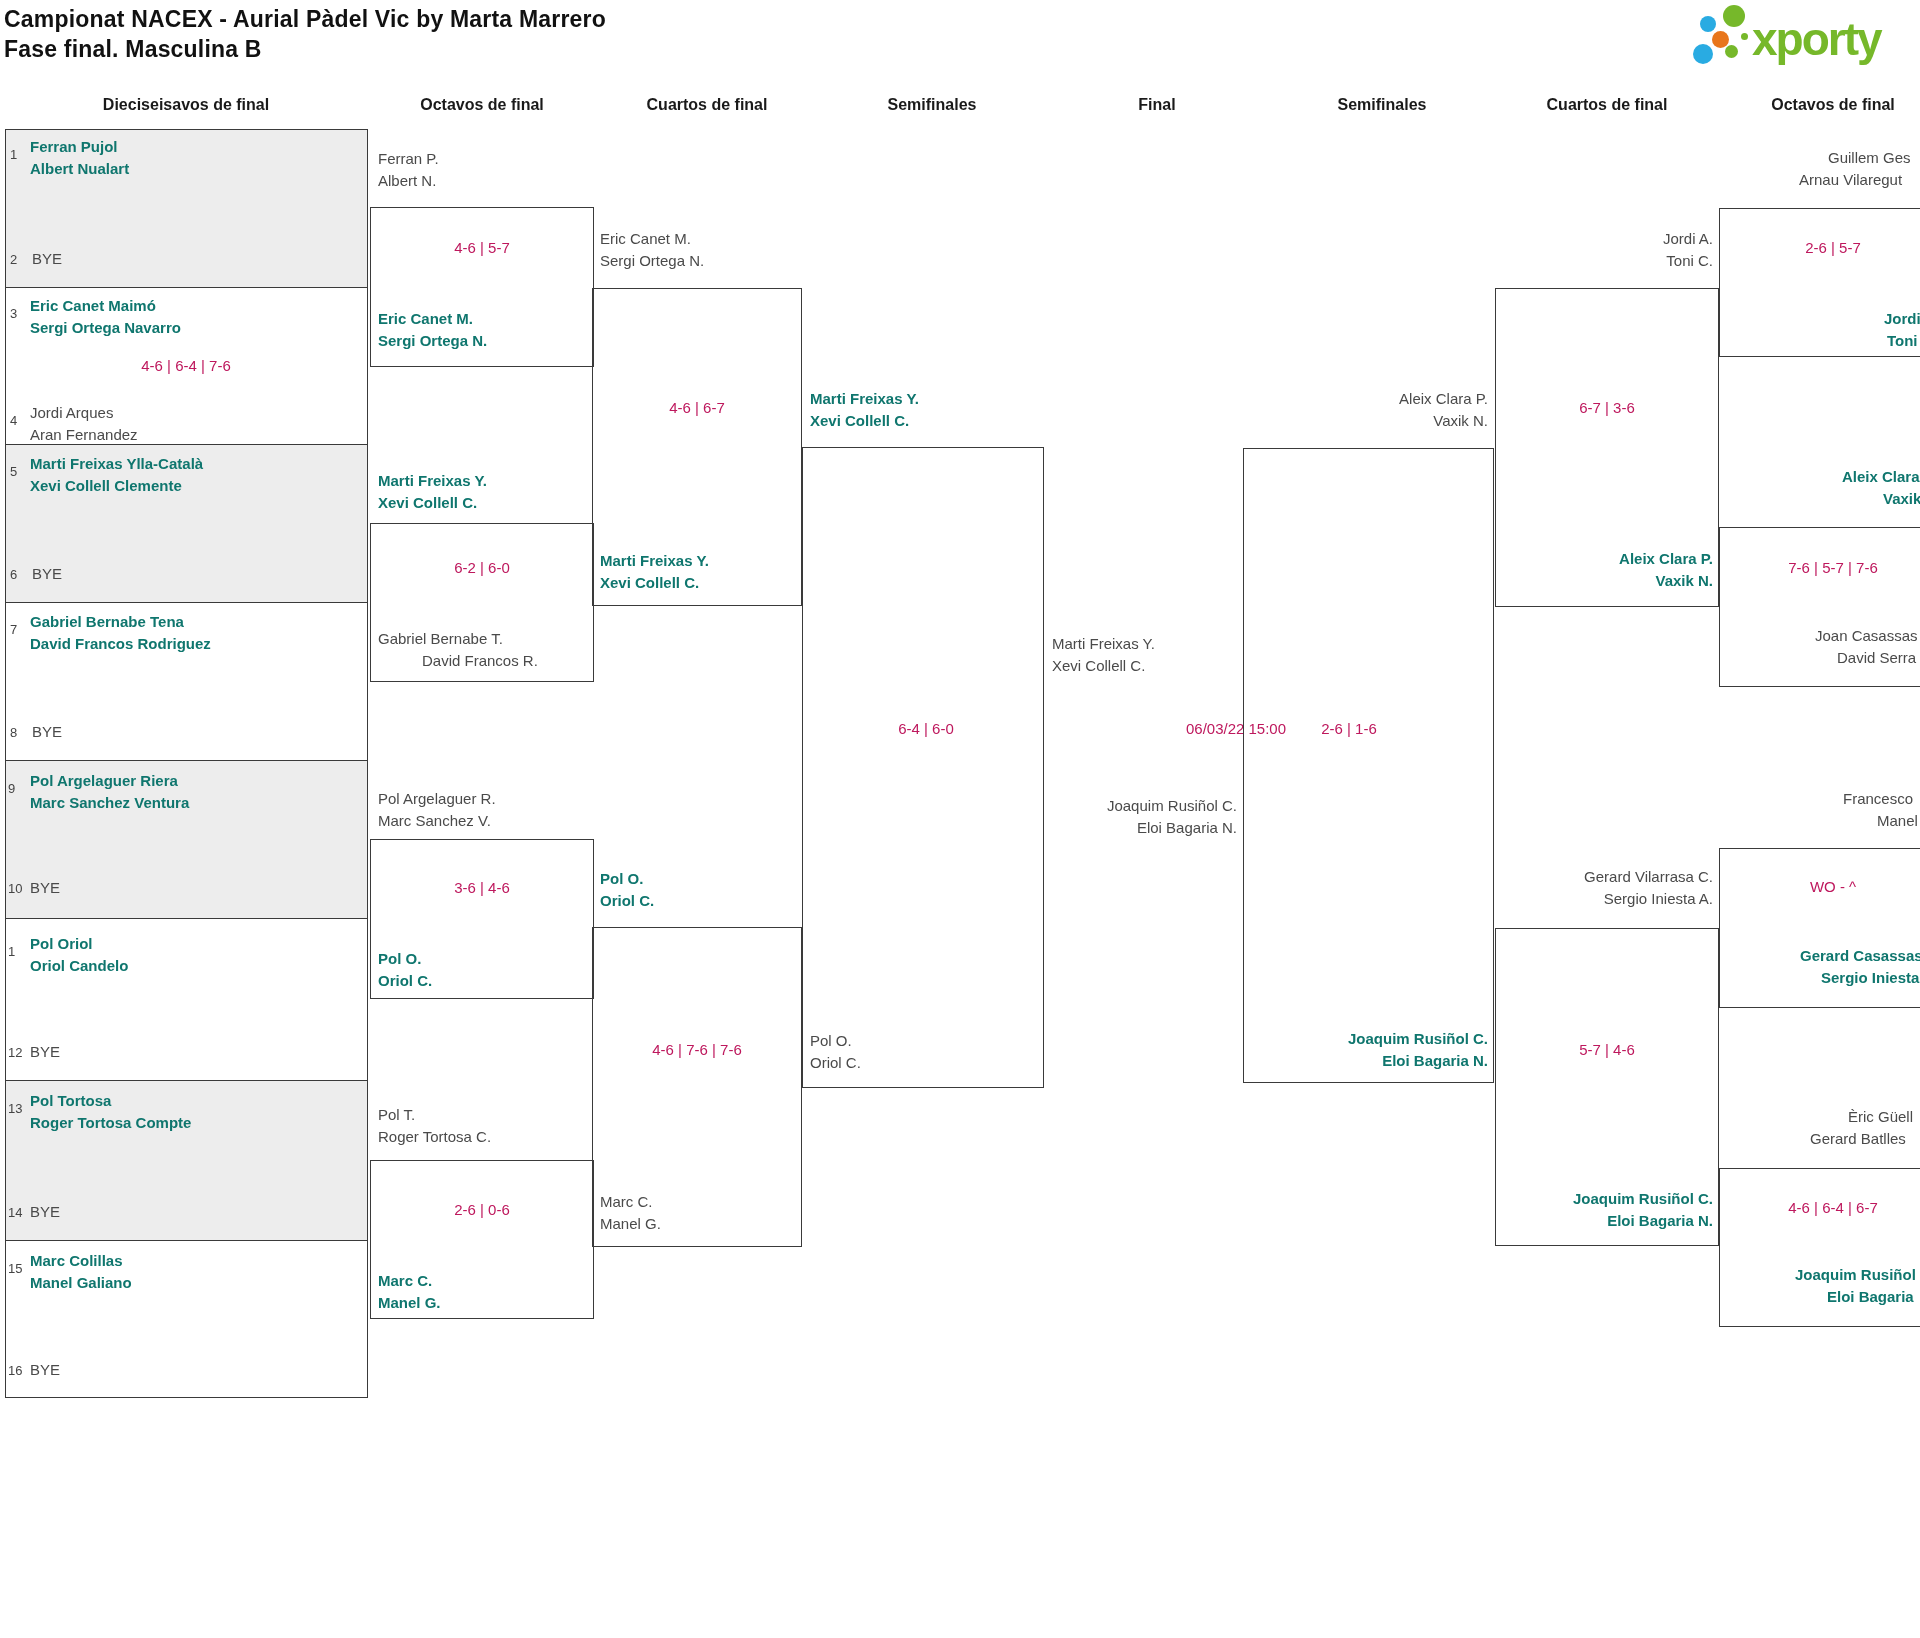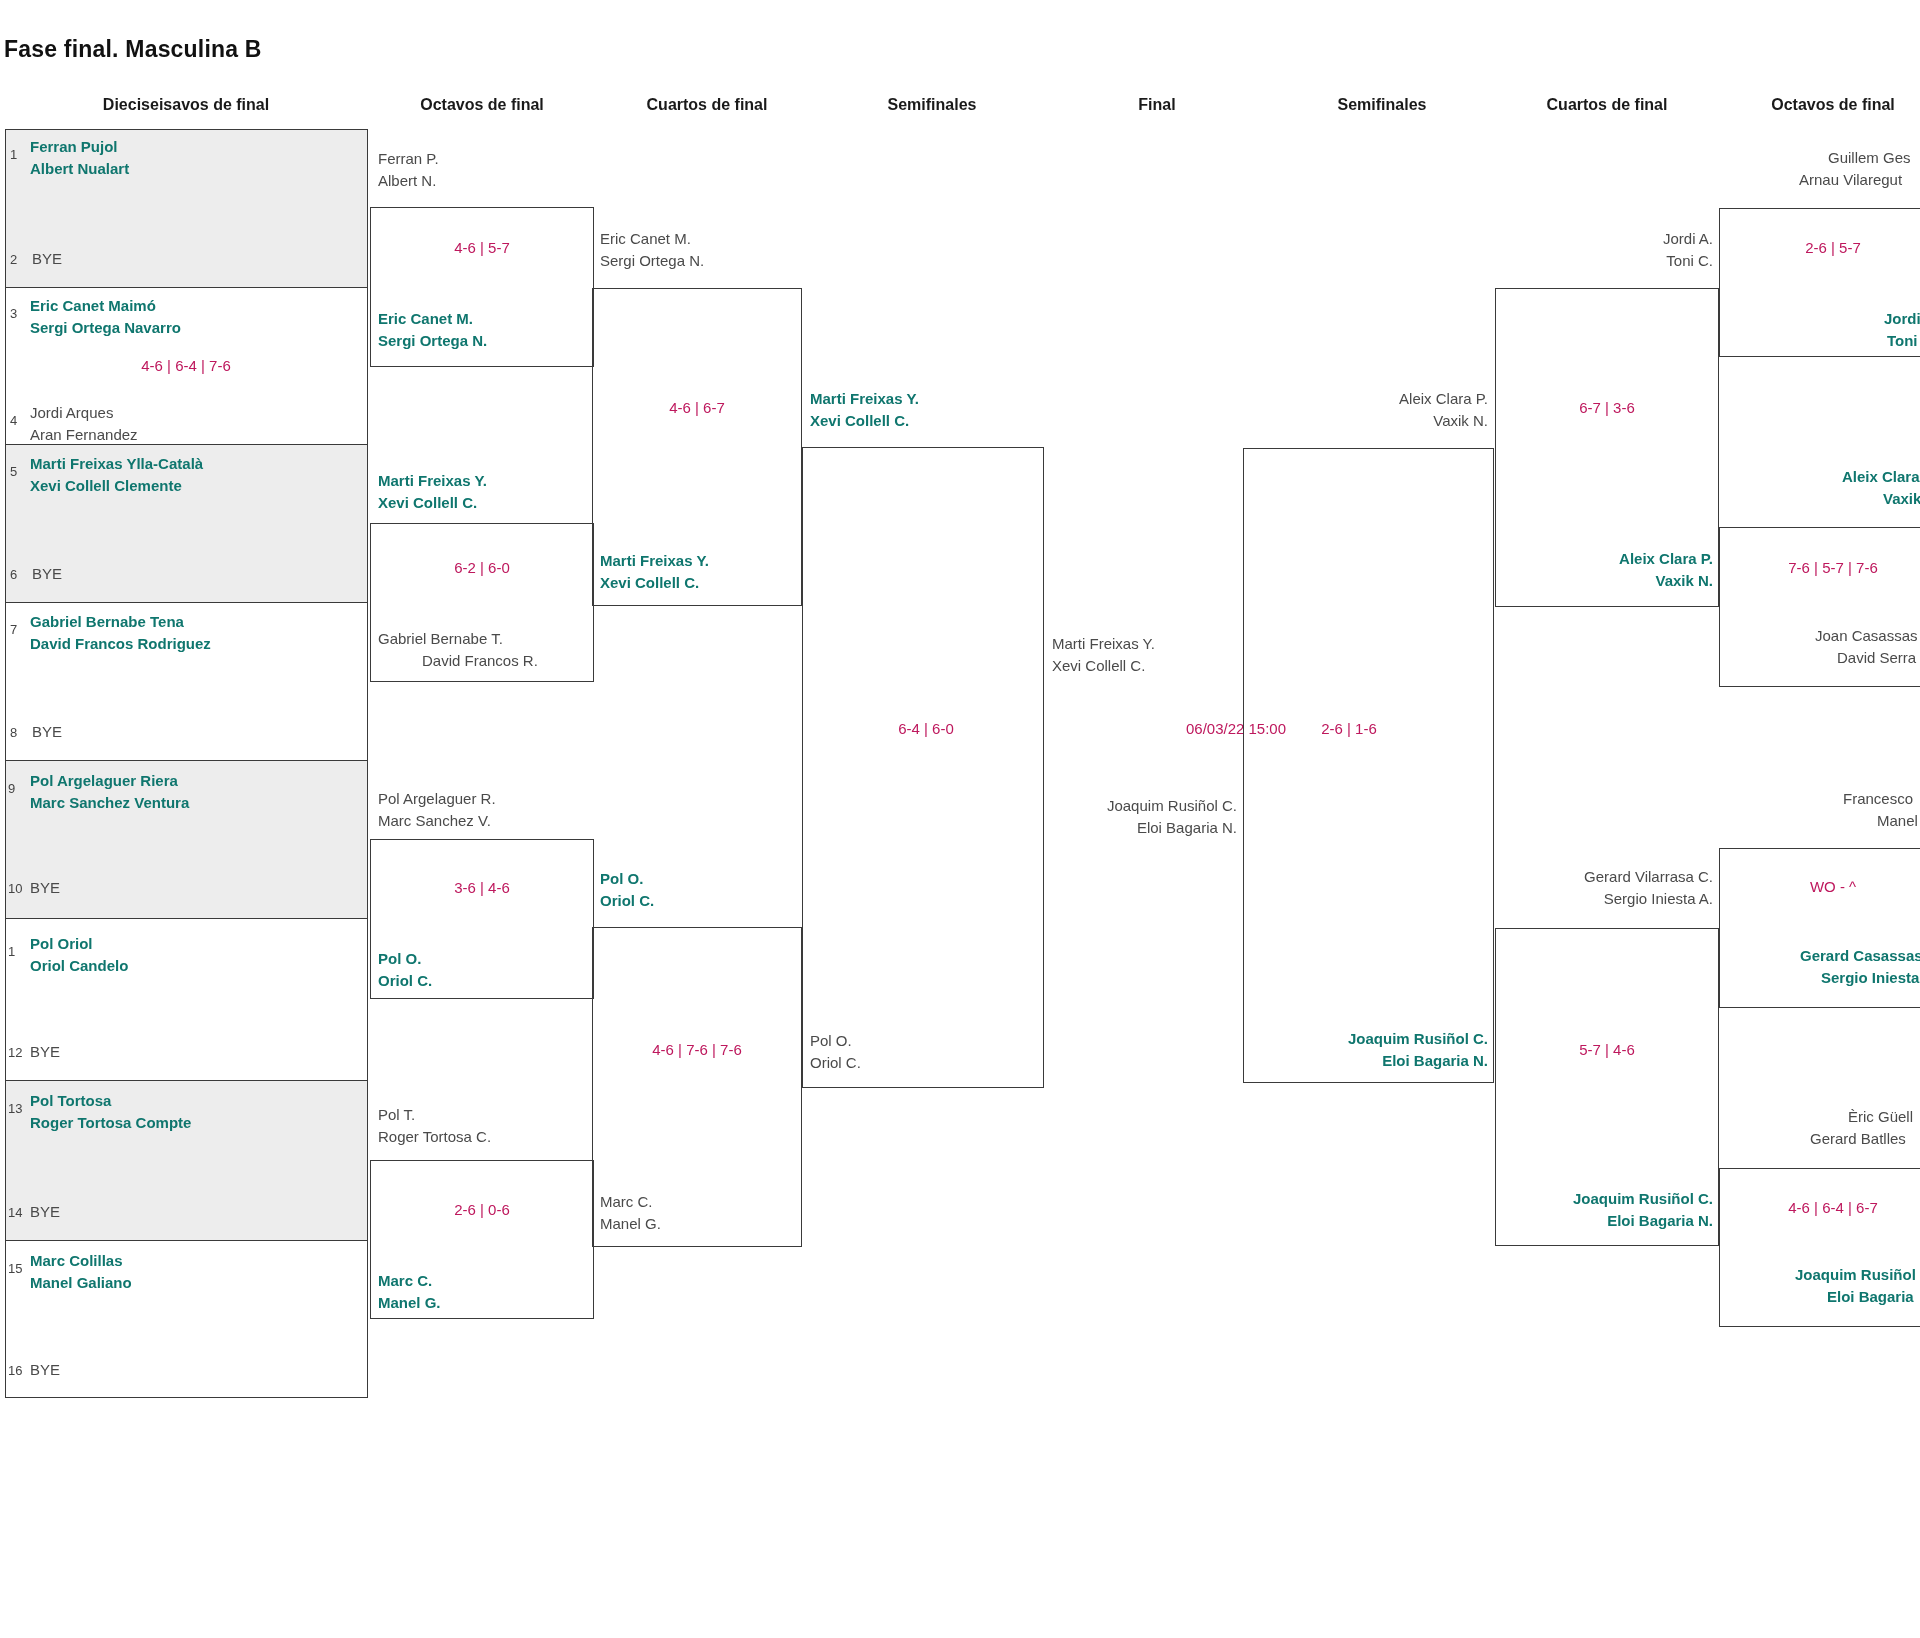--- a/index.html
+++ b/index.html
@@ -22,22 +22,32 @@
   .byeline{position:absolute;font-size:15px;color:#4a4a4a;white-space:nowrap;}
   .byeline .n{display:inline-block;font-size:13px;color:#444;width:22px;}
   .dot{position:absolute;border-radius:50%;}
   .logotext{position:absolute;font-size:46px;font-weight:800;letter-spacing:-2px;line-height:1;}
 </style>
 </head>
 <body>
 
 <div id="page">
 
+  <div class="abs title" style="left:4px;top:6px;">Campionat NACEX - Aurial Pàdel Vic by Marta Marrero</div>
   <div class="abs title" style="left:4px;top:36px;">Fase final. Masculina B</div>
 
+  <div class="abs" style="left:1690px;top:0;width:230px;height:72px;">
+    <span class="dot" style="left:10px;top:16px;width:16px;height:16px;background:#29abe2;"></span>
+    <span class="dot" style="left:33px;top:5px;width:22px;height:22px;background:#76b82a;"></span>
+    <span class="dot" style="left:22px;top:31px;width:17px;height:17px;background:#e8761b;"></span>
+    <span class="dot" style="left:3px;top:44px;width:20px;height:20px;background:#29abe2;"></span>
+    <span class="dot" style="left:35px;top:45px;width:13px;height:13px;background:#76b82a;"></span>
+    <span class="dot" style="left:51px;top:33px;width:7px;height:7px;background:#76b82a;"></span>
+    <span class="logotext" style="left:62px;top:16px;color:#76b82a;">xporty</span>
+  </div>
 
   <div class="rhead" style="left:186px;">Dieciseisavos de final</div>
   <div class="rhead" style="left:482px;">Octavos de final</div>
   <div class="rhead" style="left:707px;">Cuartos de final</div>
   <div class="rhead" style="left:932px;">Semifinales</div>
   <div class="rhead" style="left:1157px;">Final</div>
   <div class="rhead" style="left:1382px;">Semifinales</div>
   <div class="rhead" style="left:1607px;">Cuartos de final</div>
   <div class="rhead" style="left:1833px;">Octavos de final</div>
 

